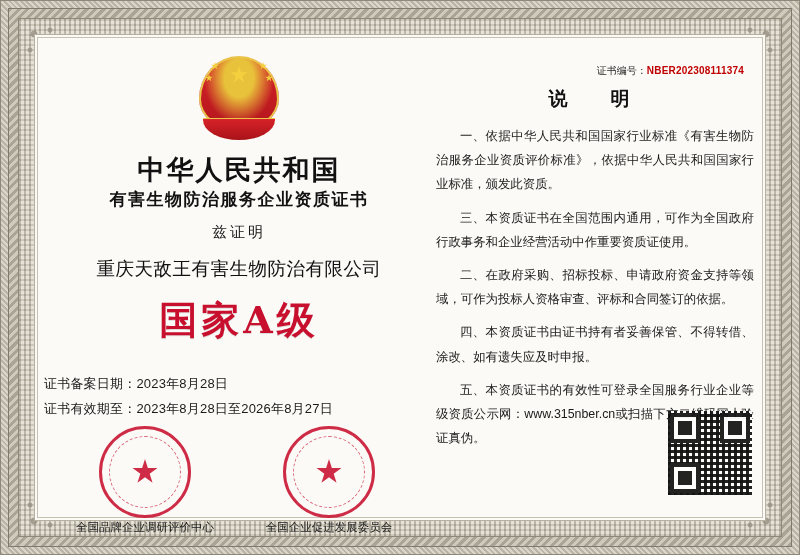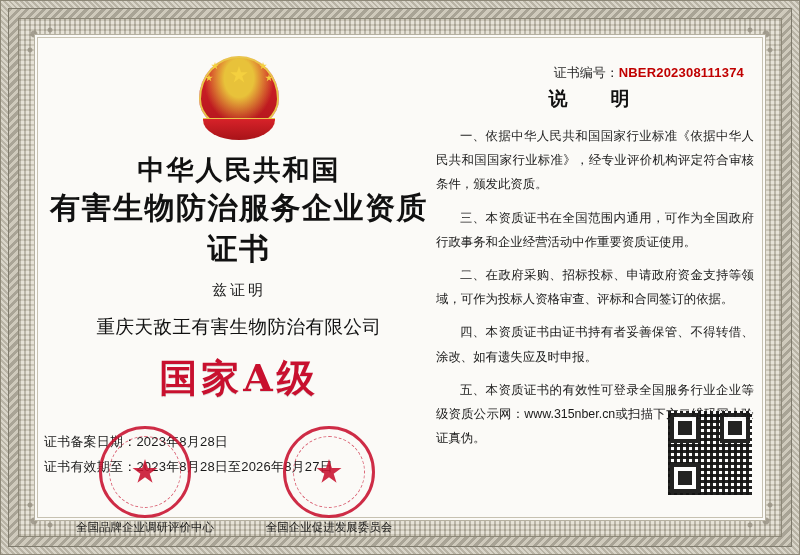--- a/index.html
+++ b/index.html
@@ -69,21 +69,21 @@
   
   .content {
     position: absolute;
     top: 34px; left: 34px; right: 34px; bottom: 34px;
   }
 
   .cert-no {
     position: absolute;
     top: 30px;
     right: 22px;
-    font-size: 13px;
+    font-size: 10px;
     color: #2a2a2a;
     white-space: nowrap;
   }
   .cert-no .num {
     color: #c00000;
     font-weight: bold;
     letter-spacing: .2px;
   }
 
   
@@ -142,21 +142,21 @@
     font-family: "DejaVu Serif", "Liberation Serif", serif;
     font-weight: bold;
     font-size: 27px;
     letter-spacing: 2px;
     color: #111;
     line-height: 1.35;
   }
   .title-sub {
     font-family: "DejaVu Serif", "Liberation Serif", serif;
     font-weight: bold;
-    font-size: 30px;
+    font-size: 17px;
     letter-spacing: 1.5px;
     color: #111;
     line-height: 1.35;
     margin-bottom: 12px;
     text-align: center;
   }
   .hereby {
     font-size: 15px;
     color: #1a1a1a;
     letter-spacing: 3px;
@@ -338,21 +338,21 @@
       <div class="seal-wrap">
         <div class="seal">
             <div class="arc"></div>
           </div>
         <div class="seal-caption">全国企业促进发展委员会</div>
       </div>
     </div>
 
     <div class="right-col">
       <div class="notice-title">说　明</div>
-      <div class="notice-item">一、依据中华人民共和国国家行业标准《依据中华人民共和国国家行业标准》，经专业评价机构评定符合审核条件，颁发此资质。</div>
+      <div class="notice-item">一、依据中华人民共和国国家行业标准《有害生物防治服务企业资质评价标准》，依据中华人民共和国国家行业标准，颁发此资质。</div>
       <div class="notice-item">三、本资质证书在全国范围内通用，可作为全国政府行政事务和企业经营活动中作重要资质证使用。</div>
       <div class="notice-item">二、在政府采购、招标投标、申请政府资金支持等领域，可作为投标人资格审查、评标和合同签订的依据。</div>
       <div class="notice-item">四、本资质证书由证书持有者妥善保管、不得转借、涂改、如有遗失应及时申报。</div>
       <div class="notice-item">五、本资质证书的有效性可登录全国服务行业企业等级资质公示网：www.315nber.cn或扫描下方二维码网上验证真伪。</div>
     </div>
 
     <div class="qr">
       <div class="fp a"></div>
       <div class="fp b"></div>
       <div class="fp c"></div>

